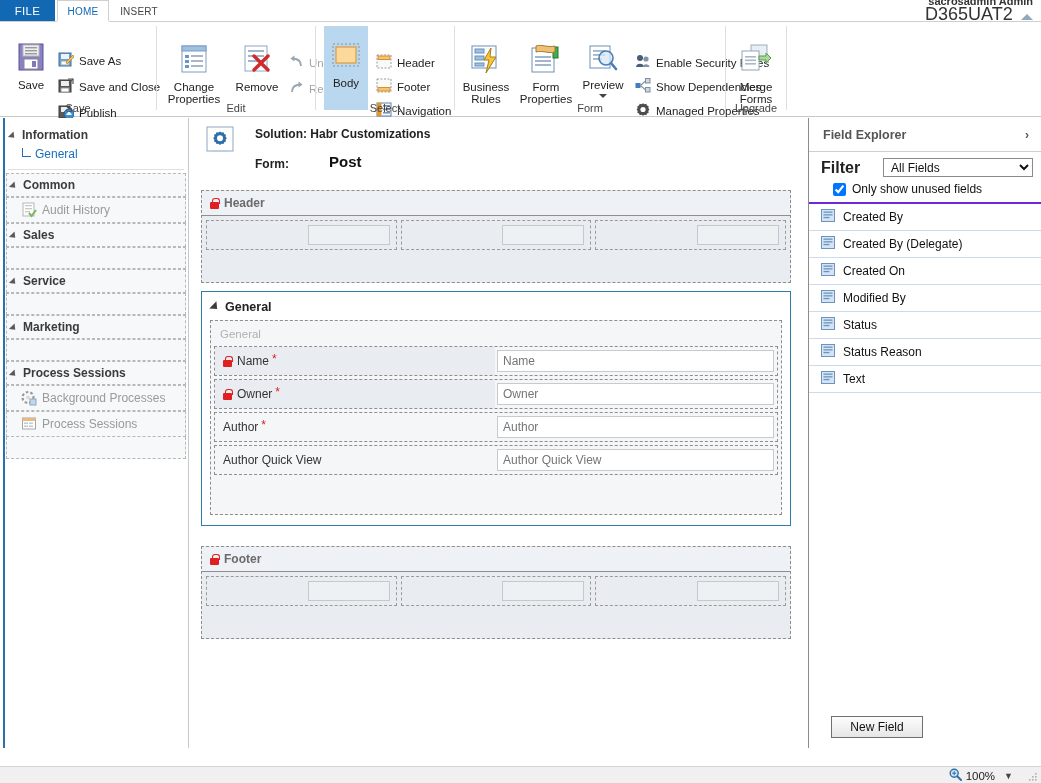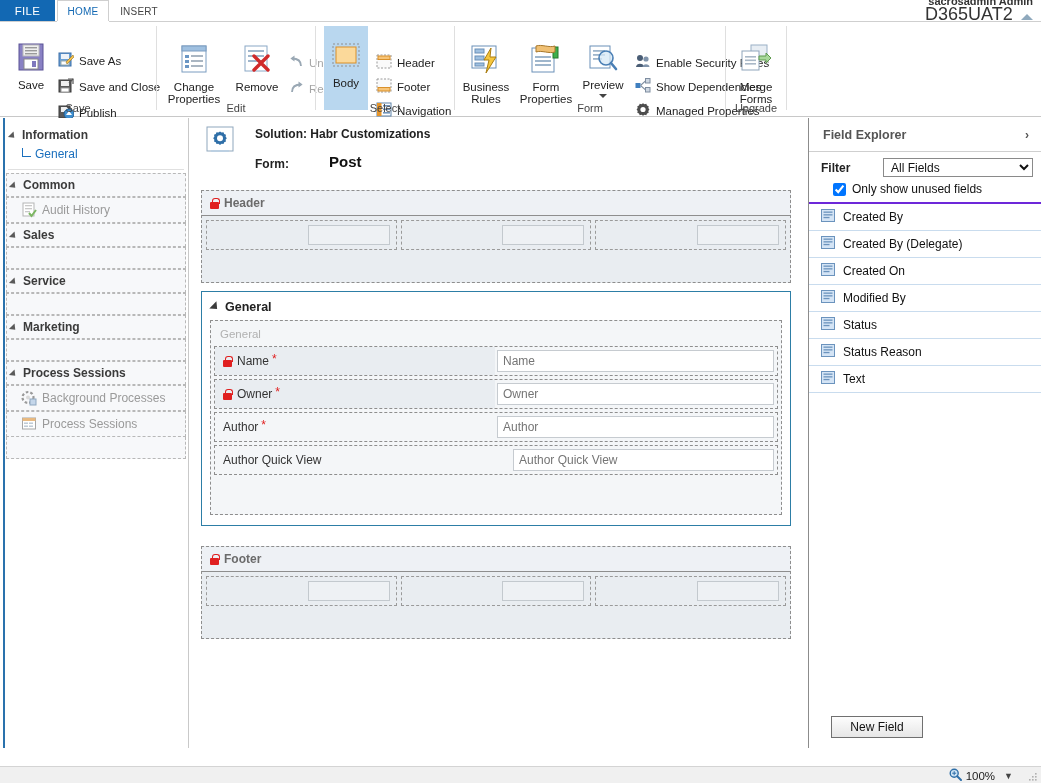--- a/index.html
+++ b/index.html
@@ -226,21 +226,21 @@
     position:absolute; left:808px; top:0; width:233px; height:630px;
     background:#ffffff; border-left:1px solid #8c8c8c;
   }
   .fe-head {
     display:flex; align-items:center; justify-content:space-between;
     padding:10px 12px 9px 14px; font-size:12.5px; font-weight:bold; color:#555;
     border-bottom:1px solid #cfcfcf;
   }
   .fe-head .chev { color:#555; font-size:12px; font-weight:bold; cursor:pointer; }
   .fe-filter { padding:6px 8px 3px 12px; display:flex; align-items:center; }
-  .fe-filter .flbl { font-size:12px; font-weight:bold; color:#222; width:62px; }
+  .fe-filter .flbl { font-size:16px; font-weight:bold; color:#222; width:62px; }
   .fe-select {
     flex:1; height:19px; border:1px solid #8a8a8a; background:#ffffff;
     font-family:"Liberation Sans", sans-serif; font-size:12px; color:#111;
     padding-left:3px;
   }
   .fe-check { padding:2px 8px 6px 24px; display:flex; align-items:center;
     border-bottom:2px solid #6d28d9; }
   .fe-check input { width:13px; height:13px; margin:0 6px 0 0; }
   .fe-check label { font-size:12px; color:#111; }
   .fe-list { height:auto; }
@@ -720,21 +720,21 @@
           <div class="frow">
             <div class="flabel nolock">
               <span>Author</span>
               <span class="freq">*</span>
             </div>
             <div class="fctrl">
               <input type="text" readonly="" placeholder="Author" style="">
             </div>
           </div>
 
-          <div class="frow" style="margin-bottom:0;gap:16px;">
+          <div class="frow" style="margin-bottom:0;">
             <div class="flabel nolock">
               <span>Author Quick View</span>
             </div>
             <div class="fctrl">
               <input type="text" readonly="" placeholder="Author Quick View" style="">
             </div>
           </div>
 
           <div class="gsection-bot"></div>
         </div>

